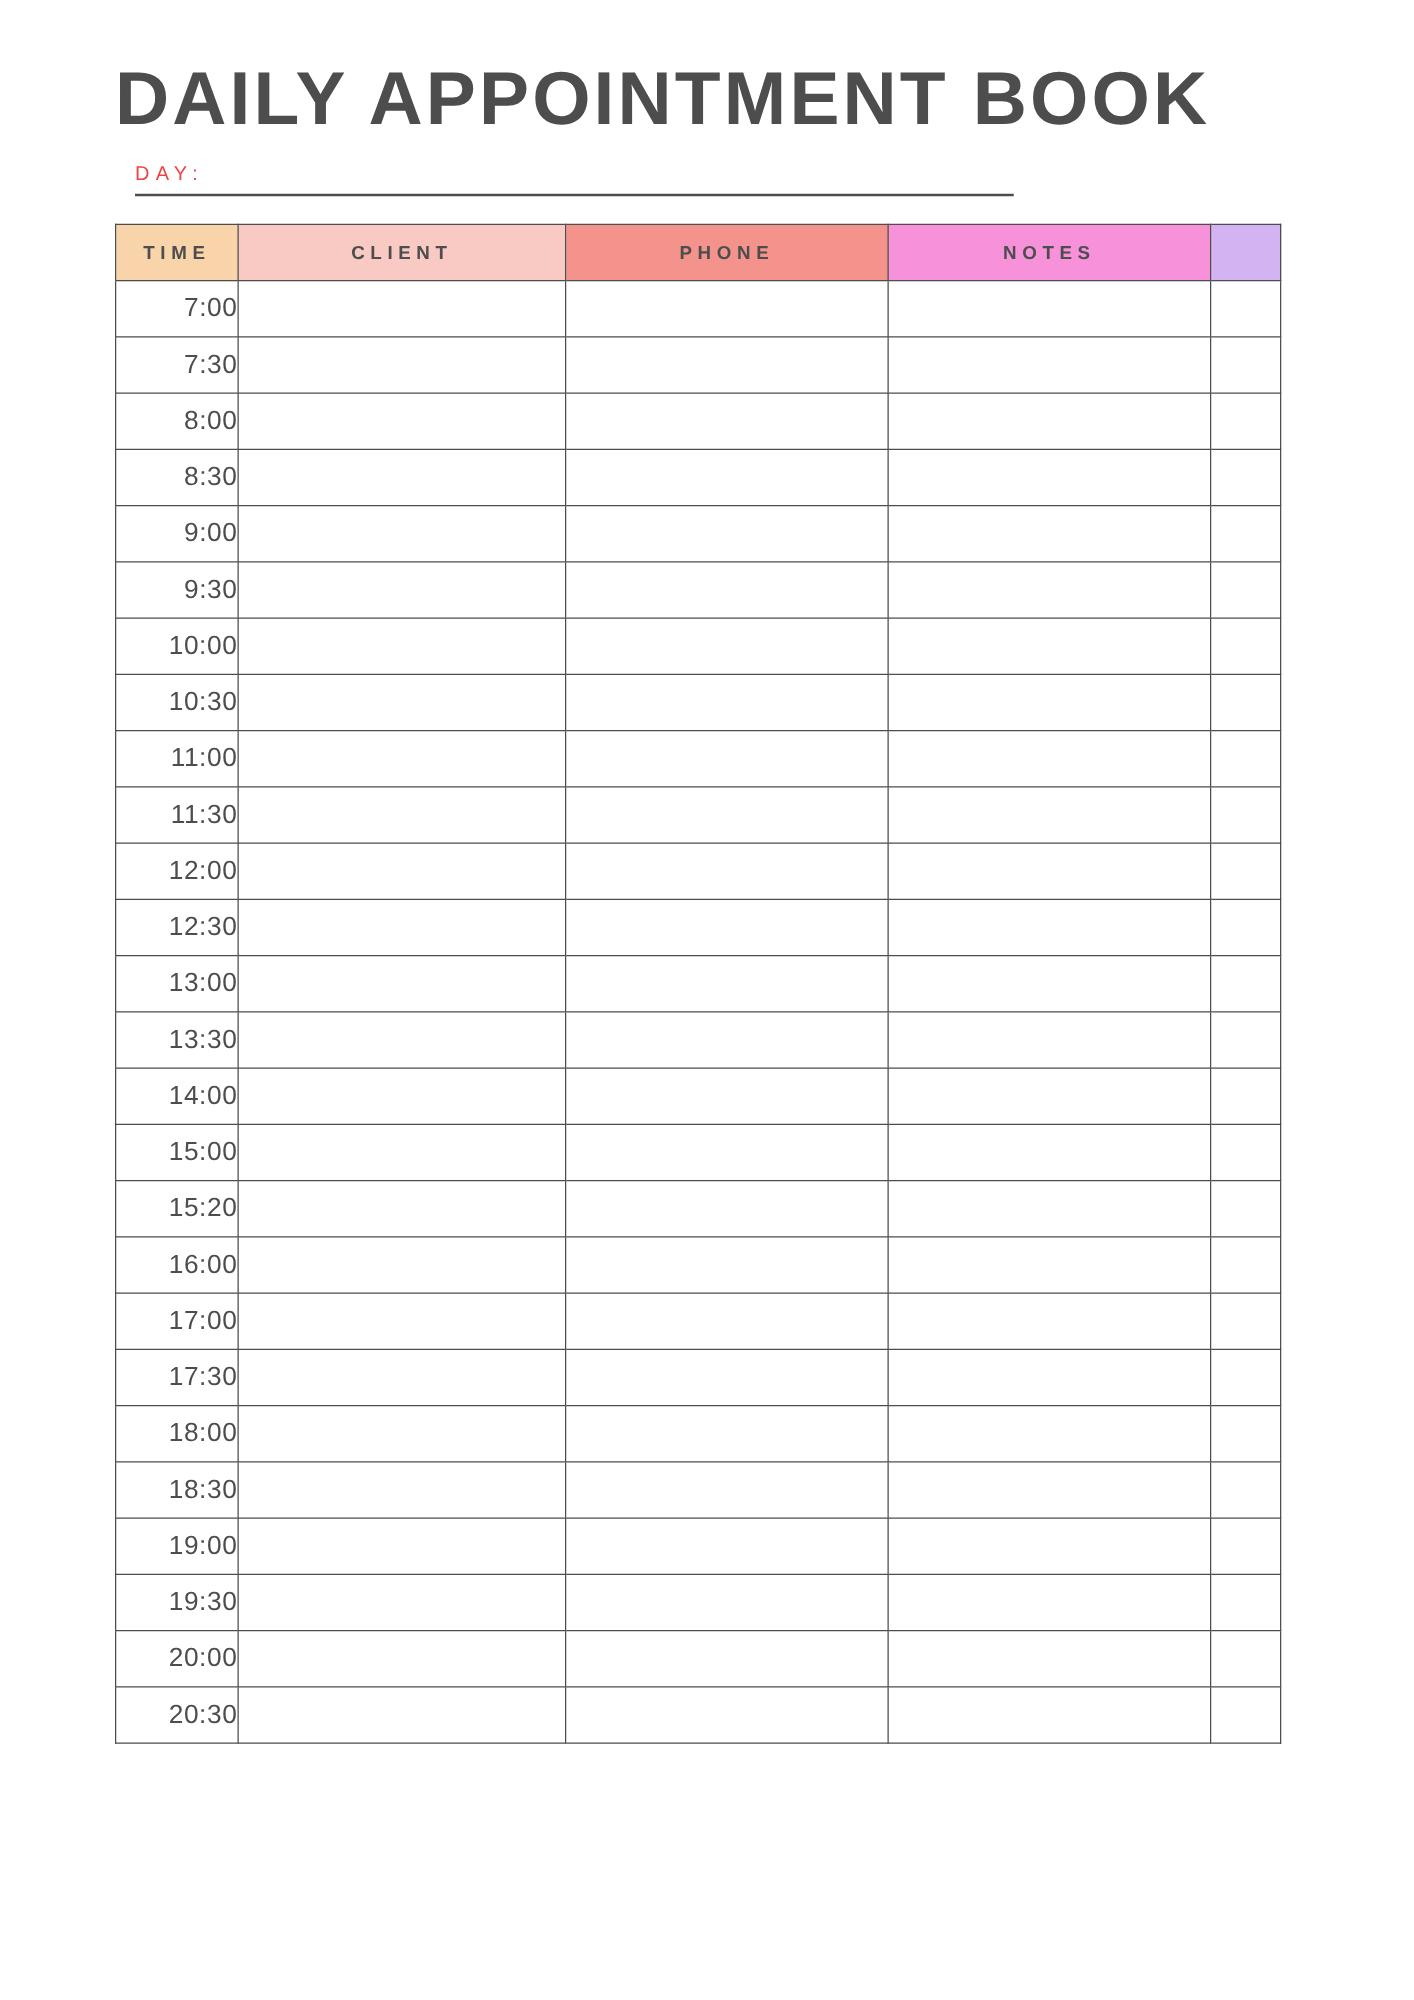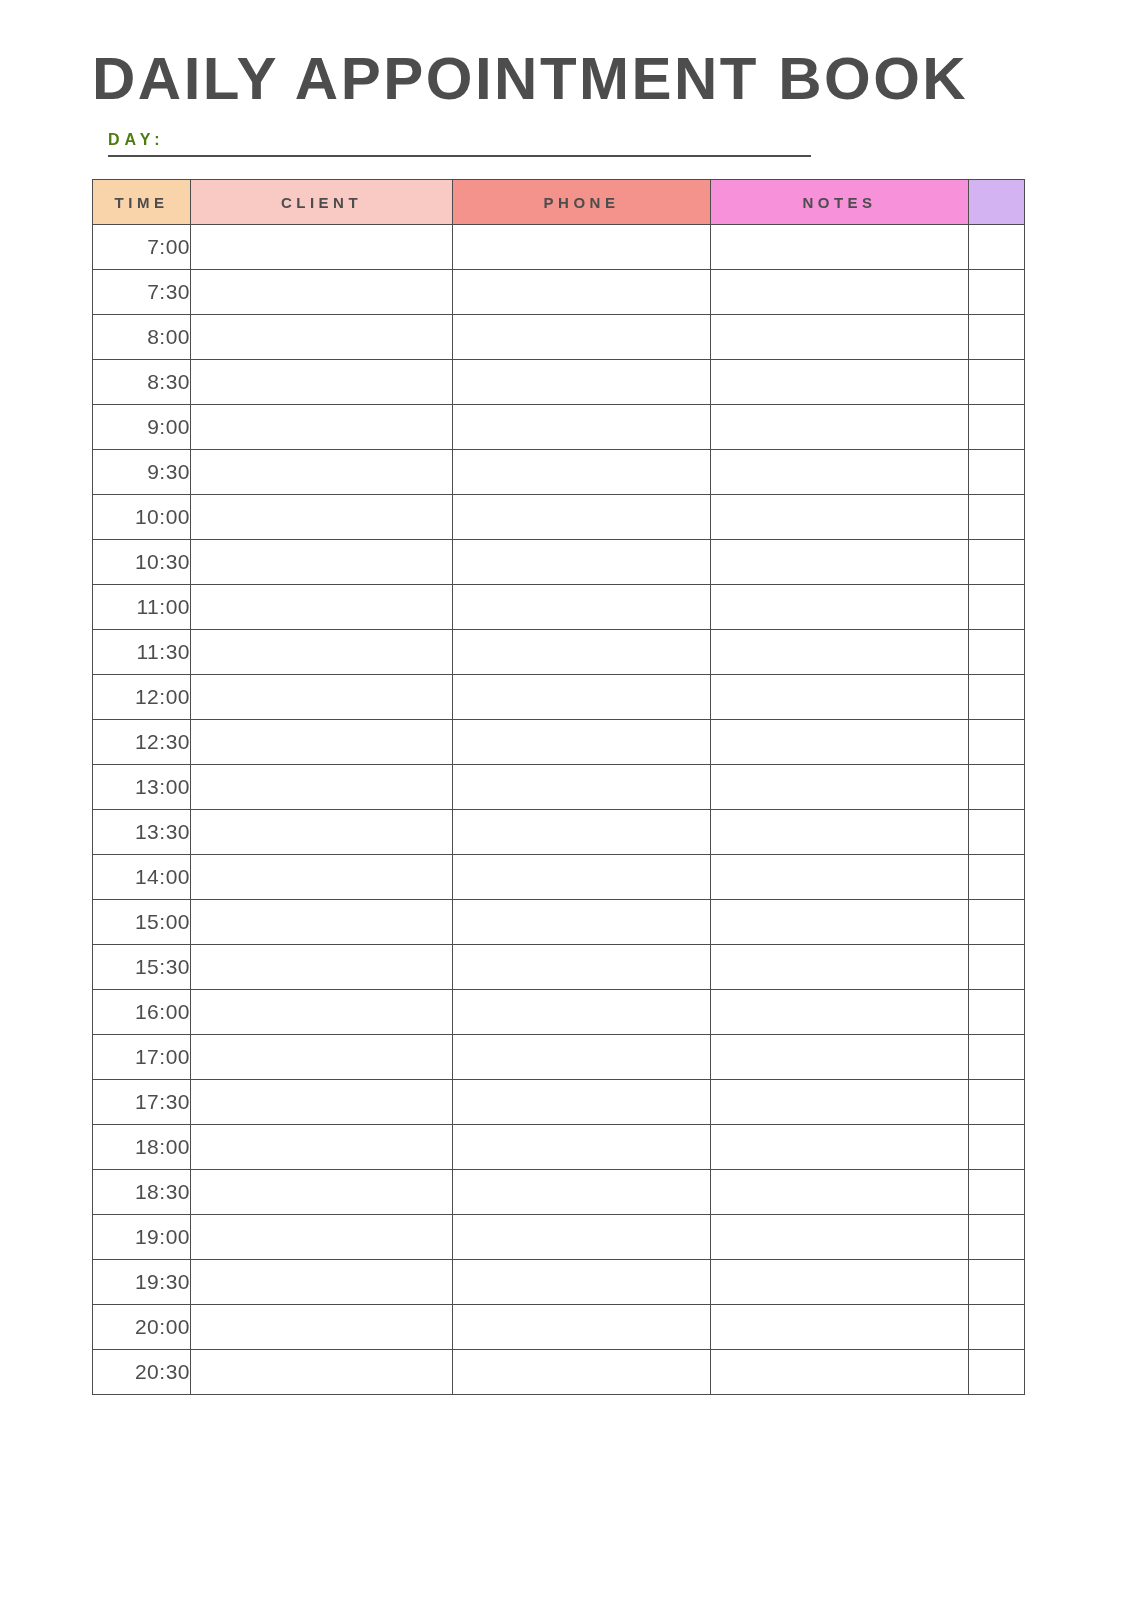--- a/index.html
+++ b/index.html
@@ -33,23 +33,23 @@
   }
   .day-row {
     display: flex;
     align-items: flex-end;
     margin: 0 8px 22px 16px;
     border-bottom: 2px solid #4d4d4d;
     padding-bottom: 6px;
   }
   .day-label {
     font-size: 16px;
-    font-weight: bold;
+    font-weight: normal;
     letter-spacing: 5px;
-    color: #4d7c0f;
+    color: #ef4444;
   }
   .day-line {
     flex: 1;
     height: 18px;
   }
   table.sheet {
     border-collapse: collapse;
     width: 932px;
     margin: 0 auto;
     table-layout: fixed;
@@ -225,21 +225,21 @@
           <td class="blank-cell"></td>
         </tr>
         <tr>
           <td class="time-cell">15:00</td>
           <td class="blank-cell"></td>
           <td class="blank-cell"></td>
           <td class="blank-cell"></td>
           <td class="blank-cell"></td>
         </tr>
         <tr>
-          <td class="time-cell">15:30</td>
+          <td class="time-cell">15:20</td>
           <td class="blank-cell"></td>
           <td class="blank-cell"></td>
           <td class="blank-cell"></td>
           <td class="blank-cell"></td>
         </tr>
         <tr>
           <td class="time-cell">16:00</td>
           <td class="blank-cell"></td>
           <td class="blank-cell"></td>
           <td class="blank-cell"></td>

